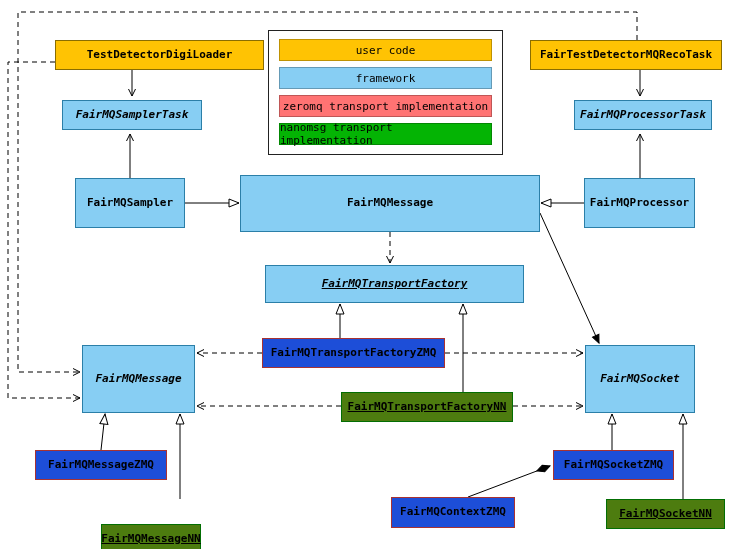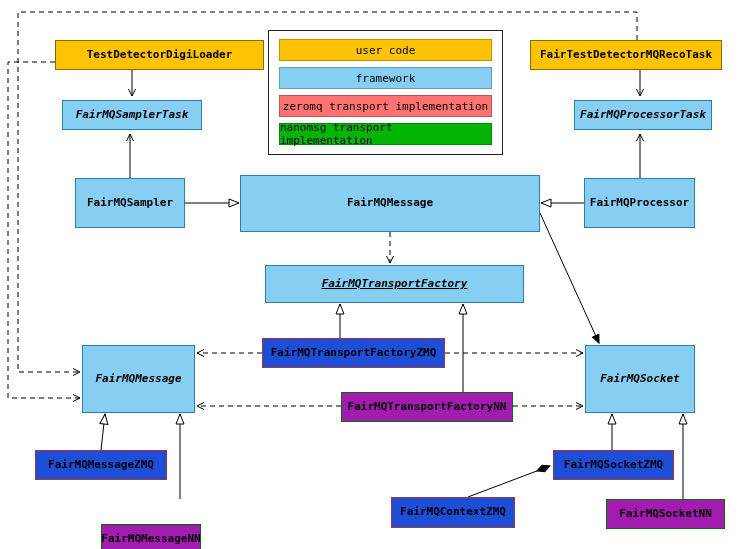--- a/index.html
+++ b/index.html
@@ -8,21 +8,21 @@
   .canvas { position:relative; width:748px; height:549px; background:#fff; overflow:hidden; }
 
   .node {
     position:absolute; display:flex; align-items:center; justify-content:center;
     font-size:11px; font-weight:bold; color:#000; text-align:center;
     border:1px solid #444; line-height:1.1; padding:2px;
   }
   .n-yellow { background:#FFC303; border-color:#8a6d00; }
   .n-blue   { background:#87CEF3; border-color:#2b7fa8; }
   .n-red    { background:#1d4ed8; border-color:#a83232; }
-  .n-green  { background:#a21caf; border-color:#036e03; }
+  .n-green  { background:#4d7c0f; border-color:#036e03;text-decoration:underline; }
   .abstract { font-style:italic; }
 
   .legend-box {
     position:absolute; left:268px; top:30px; width:235px; height:125px;
     background:#fff; border:1px solid #222;
   }
   .legend-row {
     position:absolute; left:10px; width:213px; height:22px;
     display:flex; align-items:center; justify-content:center;
     font-size:11px; color:#000; border:1px solid rgba(0,0,0,0.25);

